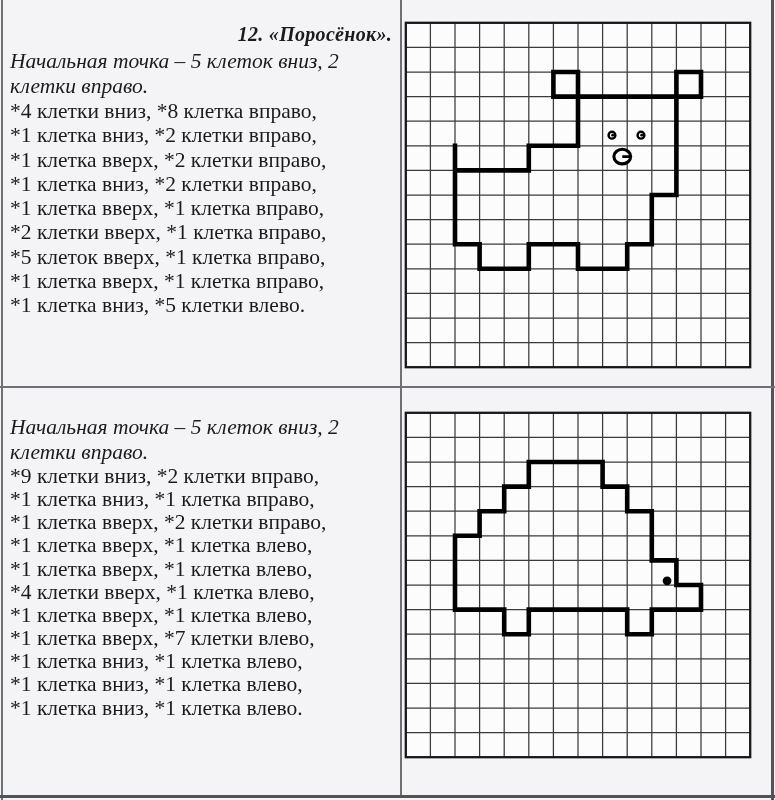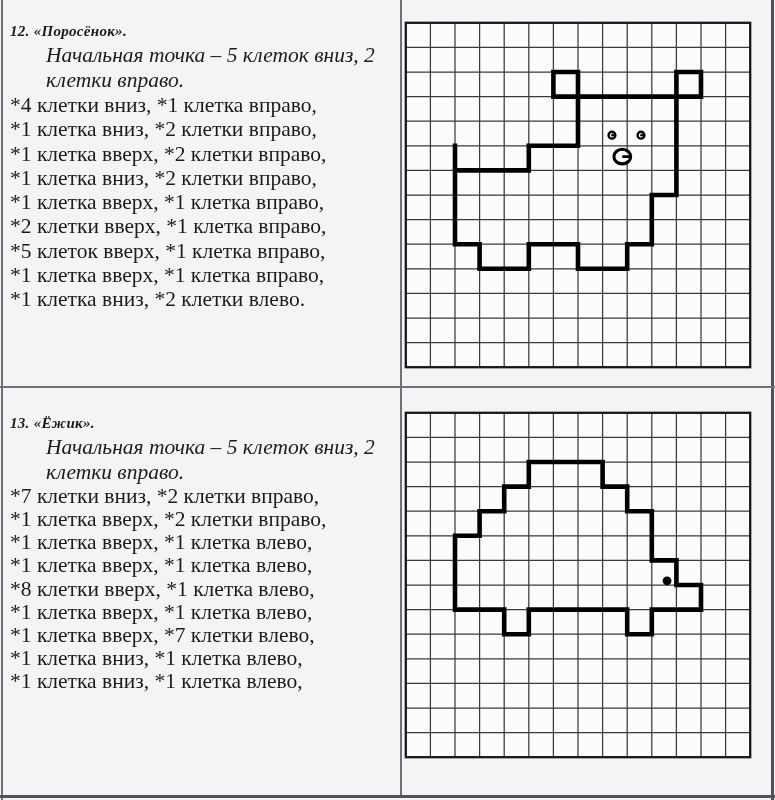--- a/index.html
+++ b/index.html
@@ -11,24 +11,24 @@
   }
   .cellrow { position:absolute; left:0; width:775px; }
   .row-top { top:0; height:386px; }
   .row-bottom { top:388px; height:409px; }
   .text-cell {
     position:absolute; left:0; top:0; width:400px; height:100%;
     padding:23px 8px 0 10px;
   }
   .row-bottom .text-cell { padding-top:27px; }
   .title {
-    font-size:15px; font-weight:bold; font-style:italic;
-    text-align:left; letter-spacing:0.3px; margin:0 0 3px 0;
+    font-size:20px; font-weight:bold; font-style:italic;
+    text-align:right; letter-spacing:0.3px; margin:0 0 3px 0;
   }
-  .intro-line { font-size:21.5px; font-style:italic; line-height:25px;margin-left:36px; }
+  .intro-line { font-size:21.5px; font-style:italic; line-height:25px; }
   .step { font-size:21.5px; line-height:24.3px; white-space:nowrap; }
   .row-bottom .step { line-height:23.15px; }
   .grid-cell { position:absolute; left:402px; top:0; width:373px; height:100%; }
   .gridbox { position:absolute; left:1px; top:20px; }
   .row-bottom .gridbox { top:22px; }
   
   .b-left   { position:absolute; left:1px;   top:0;     width:2px;   height:800px; background:#6e7076; }
   .b-right  { position:absolute; left:771px; top:0;     width:3px;   height:800px; background:#515358; }
   .b-bottom { position:absolute; left:0;     top:795px; width:775px; height:3px;   background:#515358; }
   .b-vdiv   { position:absolute; left:400px; top:0;     width:2px;   height:795px; background:#6e7076; }
@@ -39,29 +39,29 @@
 
 <div class="page">
 
   <section class="cellrow row-top">
     <div class="text-cell">
       <div class="title">12. «Поросёнок».</div>
       <div class="intro-line">Начальная точка – 5 клеток вниз, 2</div>
       <div class="intro-line">клетки вправо.</div>
       <div class="steps">
 
-      <div class="step">*4 клетки вниз, *1 клетка вправо,</div>
+      <div class="step">*4 клетки вниз, *8 клетка вправо,</div>
           <div class="step">*1 клетка вниз, *2 клетки вправо,</div>
           <div class="step">*1 клетка вверх, *2 клетки вправо,</div>
           <div class="step">*1 клетка вниз, *2 клетки вправо,</div>
           <div class="step">*1 клетка вверх, *1 клетка вправо,</div>
           <div class="step">*2 клетки вверх, *1 клетка вправо,</div>
           <div class="step">*5 клеток вверх, *1 клетка вправо,</div>
           <div class="step">*1 клетка вверх, *1 клетка вправо,</div>
-          <div class="step">*1 клетка вниз, *2 клетки влево.</div>
+          <div class="step">*1 клетка вниз, *5 клетки влево.</div>
         </div>
     </div>
     <div class="grid-cell">
       <div class="gridbox"><svg width="350.00000000000006" height="350.00000000000006" viewBox="-2.8 -2.8 350.00000000000006 350.00000000000006">
             <rect x="0" y="0" width="344.40000000000003" height="344.40000000000003" fill="#fcfcfd"></rect>
             <line x1="24.6" y1="0" x2="24.6" y2="344.40000000000003" stroke="#3a3a3c" stroke-width="1.25"></line>
             <line x1="49.2" y1="0" x2="49.2" y2="344.40000000000003" stroke="#3a3a3c" stroke-width="1.25"></line>
             <line x1="73.80000000000001" y1="0" x2="73.80000000000001" y2="344.40000000000003" stroke="#3a3a3c" stroke-width="1.25"></line>
             <line x1="98.4" y1="0" x2="98.4" y2="344.40000000000003" stroke="#3a3a3c" stroke-width="1.25"></line>
             <line x1="123" y1="0" x2="123" y2="344.40000000000003" stroke="#3a3a3c" stroke-width="1.25"></line>
@@ -93,34 +93,35 @@
             <circle cx="235.17600000000002" cy="112.42200000000001" r="3.4" fill="#ffffff" stroke="#000000" stroke-width="2.4"></circle>
             <circle cx="235.876" cy="112.42200000000001" r="1.4" fill="#000000"></circle>
             <ellipse cx="216.48000000000002" cy="133.824" rx="8.4" ry="7.3" fill="#ffffff" stroke="#000000" stroke-width="3.1"></ellipse>
             <line x1="216.48000000000002" y1="133.824" x2="224.68" y2="133.824" stroke="#000000" stroke-width="2.8"></line>
           </svg></div>
     </div>
   </section>
 
   <section class="cellrow row-bottom">
     <div class="text-cell">
-      <div class="title">13. «Ёжик».</div>
       <div class="intro-line">Начальная точка – 5 клеток вниз, 2</div>
       <div class="intro-line">клетки вправо.</div>
       <div class="steps">
 
-      <div class="step">*7 клетки вниз, *2 клетки вправо,</div>
+      <div class="step">*9 клетки вниз, *2 клетки вправо,</div>
+          <div class="step">*1 клетка вниз, *1 клетка вправо,</div>
           <div class="step">*1 клетка вверх, *2 клетки вправо,</div>
           <div class="step">*1 клетка вверх, *1 клетка влево,</div>
           <div class="step">*1 клетка вверх, *1 клетка влево,</div>
-          <div class="step">*8 клетки вверх, *1 клетка влево,</div>
+          <div class="step">*4 клетки вверх, *1 клетка влево,</div>
           <div class="step">*1 клетка вверх, *1 клетка влево,</div>
           <div class="step">*1 клетка вверх, *7 клетки влево,</div>
           <div class="step">*1 клетка вниз, *1 клетка влево,</div>
           <div class="step">*1 клетка вниз, *1 клетка влево,</div>
+          <div class="step">*1 клетка вниз, *1 клетка влево.</div>
         </div>
     </div>
     <div class="grid-cell">
       <div class="gridbox"><svg width="350.00000000000006" height="350.00000000000006" viewBox="-2.8 -2.8 350.00000000000006 350.00000000000006">
             <rect x="0" y="0" width="344.40000000000003" height="344.40000000000003" fill="#fcfcfd"></rect>
             <line x1="24.6" y1="0" x2="24.6" y2="344.40000000000003" stroke="#3a3a3c" stroke-width="1.25"></line>
             <line x1="49.2" y1="0" x2="49.2" y2="344.40000000000003" stroke="#3a3a3c" stroke-width="1.25"></line>
             <line x1="73.80000000000001" y1="0" x2="73.80000000000001" y2="344.40000000000003" stroke="#3a3a3c" stroke-width="1.25"></line>
             <line x1="98.4" y1="0" x2="98.4" y2="344.40000000000003" stroke="#3a3a3c" stroke-width="1.25"></line>
             <line x1="123" y1="0" x2="123" y2="344.40000000000003" stroke="#3a3a3c" stroke-width="1.25"></line>

